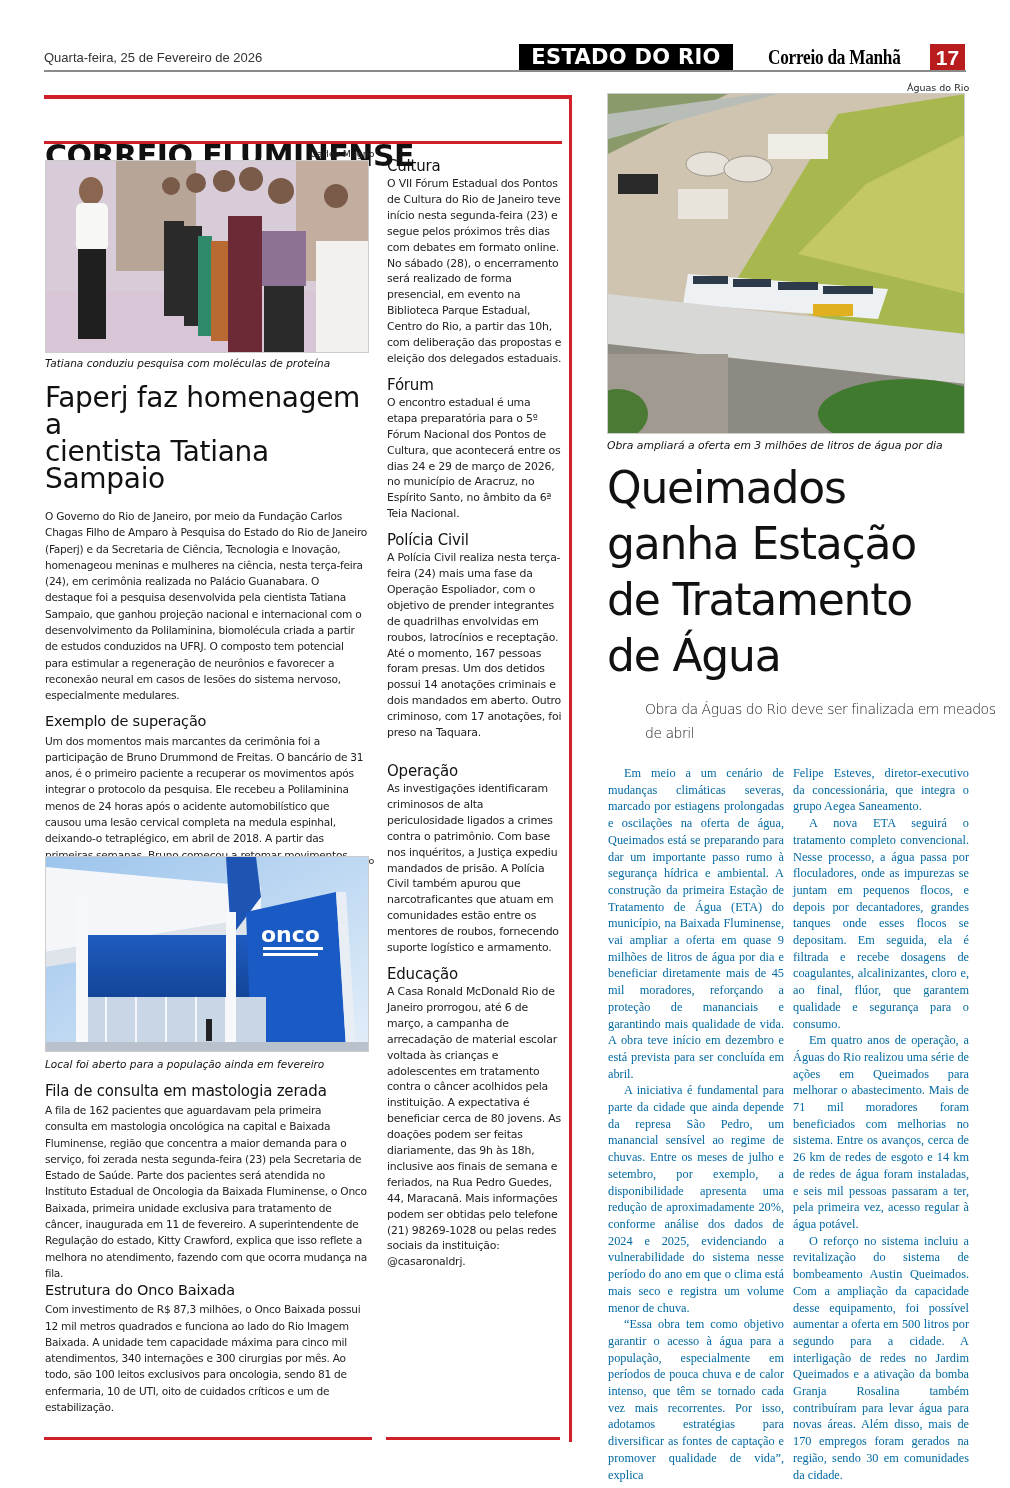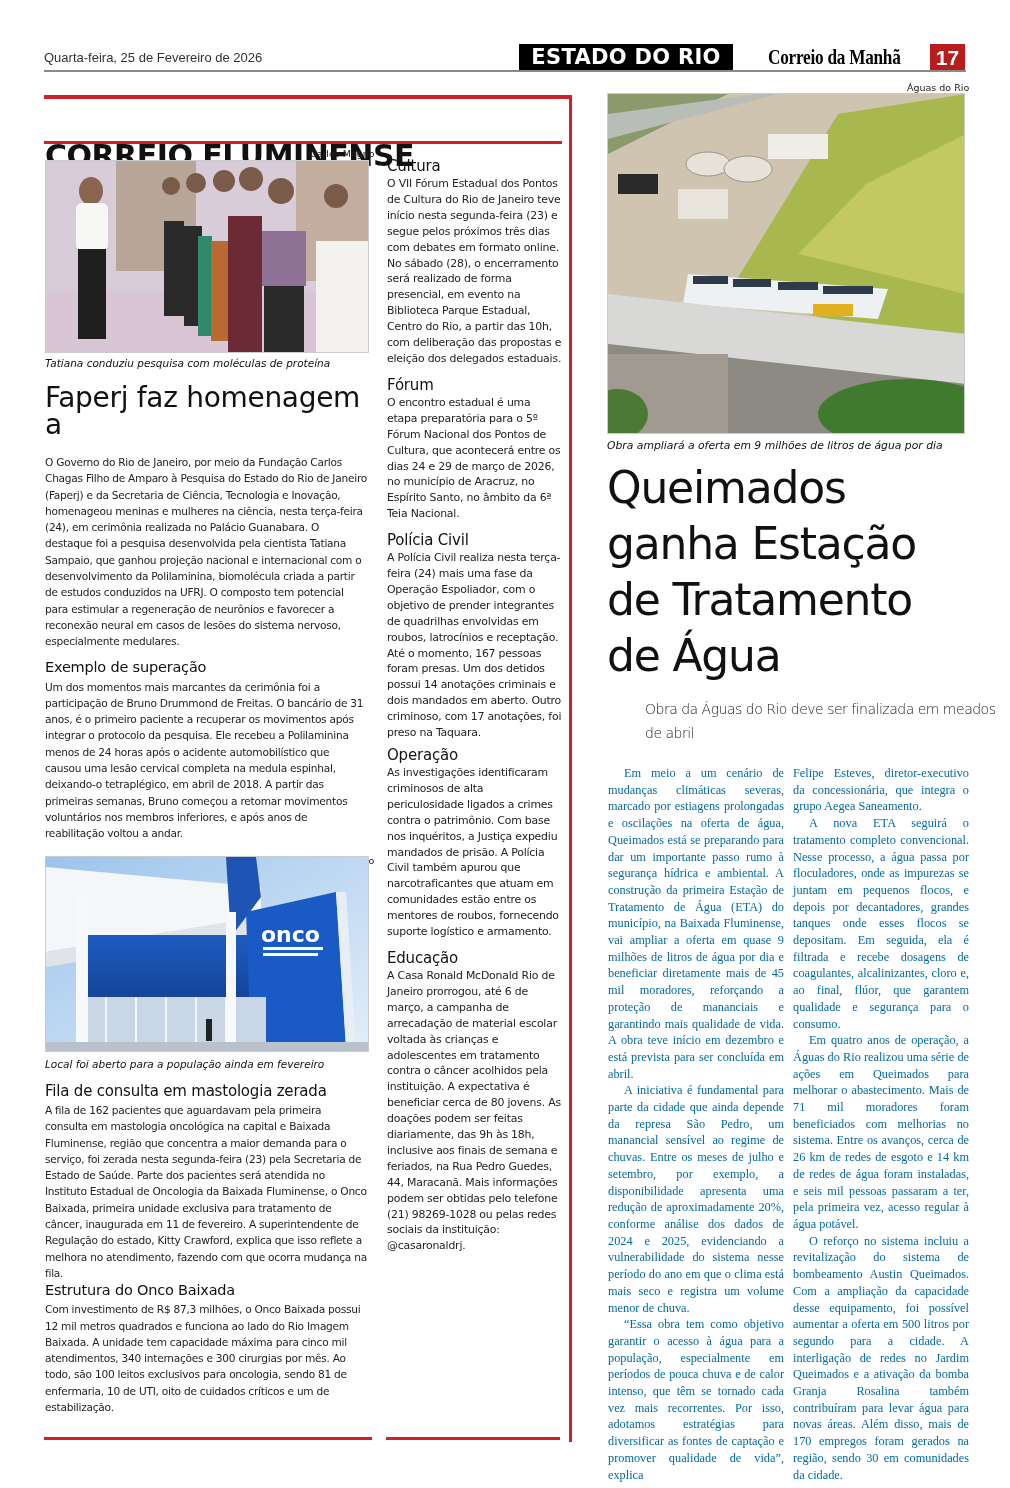--- a/index.html
+++ b/index.html
@@ -89,20 +89,21 @@
         <circle cx="290" cy="35" r="12"></circle>
         <circle cx="125" cy="25" r="9"></circle>
     </g>
   </svg>
 </div>
 <div class="caption" style="left:45px; top:357px;">Tatiana conduziu pesquisa com moléculas de proteína</div>
 
 <div class="lcol" style="top:384px;">
   <div class="h-big">
     <div>Faperj faz homenagem a</div>
+    <div>cientista Tatiana Sampaio</div>
   </div>
   <div class="body-sans" style="margin-top:16px; text-align:left;">O Governo do Rio de Janeiro, por meio da Fundação Carlos Chagas Filho de Amparo à Pesquisa do Estado do Rio de Janeiro (Faperj) e da Secretaria de Ciência, Tecnologia e Inovação, homenageou meninas e mulheres na ciência, nesta terça-feira (24), em cerimônia realizada no Palácio Guanabara. O destaque foi a pesquisa desenvolvida pela cientista Tatiana Sampaio, que ganhou projeção nacional e internacional com o desenvolvimento da Polilaminina, biomolécula criada a partir de estudos conduzidos na UFRJ. O composto tem potencial para estimular a regeneração de neurônios e favorecer a reconexão neural em casos de lesões do sistema nervoso, especialmente medulares.</div>
   <div class="h-sub" style="margin-top:8px;">Exemplo de superação</div>
   <div class="body-sans" style="margin-top:2px;">Um dos momentos mais marcantes da cerimônia foi a participação de Bruno Drummond de Freitas. O bancário de 31 anos, é o primeiro paciente a recuperar os movimentos após integrar o protocolo da pesquisa. Ele recebeu a Polilaminina menos de 24 horas após o acidente automobilístico que causou uma lesão cervical completa na medula espinhal, deixando-o tetraplégico, em abril de 2018. A partir das primeiras semanas, Bruno começou a retomar movimentos voluntários nos membros inferiores, e após anos de reabilitação voltou a andar.</div>
 </div>
 
 <div class="credit" style="left:300px; top:845px;margin-top:10px;">Mauricio Bazilio</div>
 <div class="photo" style="left:45px; top:856px; width:324px; height:196px;">
   <svg width="324" height="196" viewBox="0 0 324 196">
     <defs>
@@ -154,21 +155,21 @@
     <div class="mbody">O VII Fórum Estadual dos Pontos de Cultura do Rio de Janeiro teve início nesta segunda-feira (23) e segue pelos próximos três dias com debates em formato online. No sábado (28), o encerramento será realizado de forma presencial, em evento na Biblioteca Parque Estadual, Centro do Rio, a partir das 10h, com deliberação das propostas e eleição dos delegados estaduais.</div>
   </div>
   <div style="margin-top:8px;">
     <div class="mh">Fórum</div>
     <div class="mbody">O encontro estadual é uma etapa preparatória para o 5º Fórum Nacional dos Pontos de Cultura, que acontecerá entre os dias 24 e 29 de março de 2026, no município de Aracruz, no Espírito Santo, no âmbito da 6ª Teia Nacional.</div>
   </div>
   <div style="margin-top:8px;">
     <div class="mh">Polícia Civil</div>
     <div class="mbody">A Polícia Civil realiza nesta terça-feira (24) mais uma fase da Operação Espoliador, com o objetivo de prender integrantes de quadrilhas envolvidas em roubos, latrocínios e receptação. Até o momento, 167 pessoas foram presas. Um dos detidos possui 14 anotações criminais e dois mandados em aberto. Outro criminoso, com 17 anotações, foi preso na Taquara.</div>
   </div>
-  <div style="margin-top:4px;">
+  <div style="margin-top:20px;">
     <div class="mh">Operação</div>
     <div class="mbody">As investigações identificaram criminosos de alta periculosidade ligados a crimes contra o patrimônio. Com base nos inquéritos, a Justiça expediu mandados de prisão. A Polícia Civil também apurou que narcotraficantes que atuam em comunidades estão entre os mentores de roubos, fornecendo suporte logístico e armamento.</div>
   </div>
   <div style="margin-top:8px;">
     <div class="mh">Educação</div>
     <div class="mbody">A Casa Ronald McDonald Rio de Janeiro prorrogou, até 6 de março, a campanha de arrecadação de material escolar voltada às crianças e adolescentes em tratamento contra o câncer acolhidos pela instituição. A expectativa é beneficiar cerca de 80 jovens. As doações podem ser feitas diariamente, das 9h às 18h, inclusive aos finais de semana e feriados, na Rua Pedro Guedes, 44, Maracanã. Mais informações podem ser obtidas pelo telefone (21) 98269-1028 ou pelas redes sociais da instituição: @casaronaldrj.</div>
   </div>
 </div>
 
 <div class="credit" style="left:907px; top:82px;">Águas do Rio</div>
@@ -192,21 +193,21 @@
         <rect x="215" y="192" width="50" height="8"></rect>
     </g>
     <polygon points="0,200 358,240 358,290 0,250" fill="#d8d8d6"></polygon>
     <rect x="205" y="210" width="40" height="12" fill="#e0b020"></rect>
     <polygon points="0,250 358,290 358,341 0,341" fill="#8c8a82"></polygon>
     <rect x="0" y="260" width="120" height="81" fill="#a09a90"></rect>
     <ellipse cx="300" cy="320" rx="90" ry="35" fill="#3f7a2e"></ellipse>
     <ellipse cx="10" cy="320" rx="30" ry="25" fill="#4b7a34"></ellipse>
   </svg>
 </div>
-<div class="caption" style="left:607px; top:439px; font-size:10.8px;">Obra ampliará a oferta em 9 milhões de litros de água por dia</div>
+<div class="caption" style="left:607px; top:439px; font-size:10.8px;">Obra ampliará a oferta em 3 milhões de litros de água por dia</div>
 
 <div class="headline">Queimados ganha Estação de Tratamento de Água</div>
 <div class="subhead">Obra da Águas do Rio deve ser finalizada em meados de abril</div>
 
 <div class="rcol" style="left:608px;">
   <p>Em meio a um cenário de mudanças climáticas severas, marcado por estiagens prolongadas e oscilações na oferta de água, Queimados está se preparando para dar um importante passo rumo à segurança hídrica e ambiental. A construção da primeira Estação de Tratamento de Água (ETA) do município, na Baixada Fluminense, vai ampliar a oferta em quase 9 milhões de litros de água por dia e beneficiar diretamente mais de 45 mil moradores, reforçando a proteção de mananciais e garantindo mais qualidade de vida. A obra teve início em dezembro e está prevista para ser concluída em abril.</p>
   <p>A iniciativa é fundamental para parte da cidade que ainda depende da represa São Pedro, um manancial sensível ao regime de chuvas. Entre os meses de julho e setembro, por exemplo, a disponibilidade apresenta uma redução de aproximadamente 20%, conforme análise dos dados de 2024 e 2025, evidenciando a vulnerabilidade do sistema nesse período do ano em que o clima está mais seco e registra um volume menor de chuva.</p>
   <p>“Essa obra tem como objetivo garantir o acesso à água para a população, especialmente em períodos de pouca chuva e de calor intenso, que têm se tornado cada vez mais recorrentes. Por isso, adotamos estratégias para diversificar as fontes de captação e promover qualidade de vida”, explica</p>
 </div>
 <div class="rcol" style="left:793px;">

